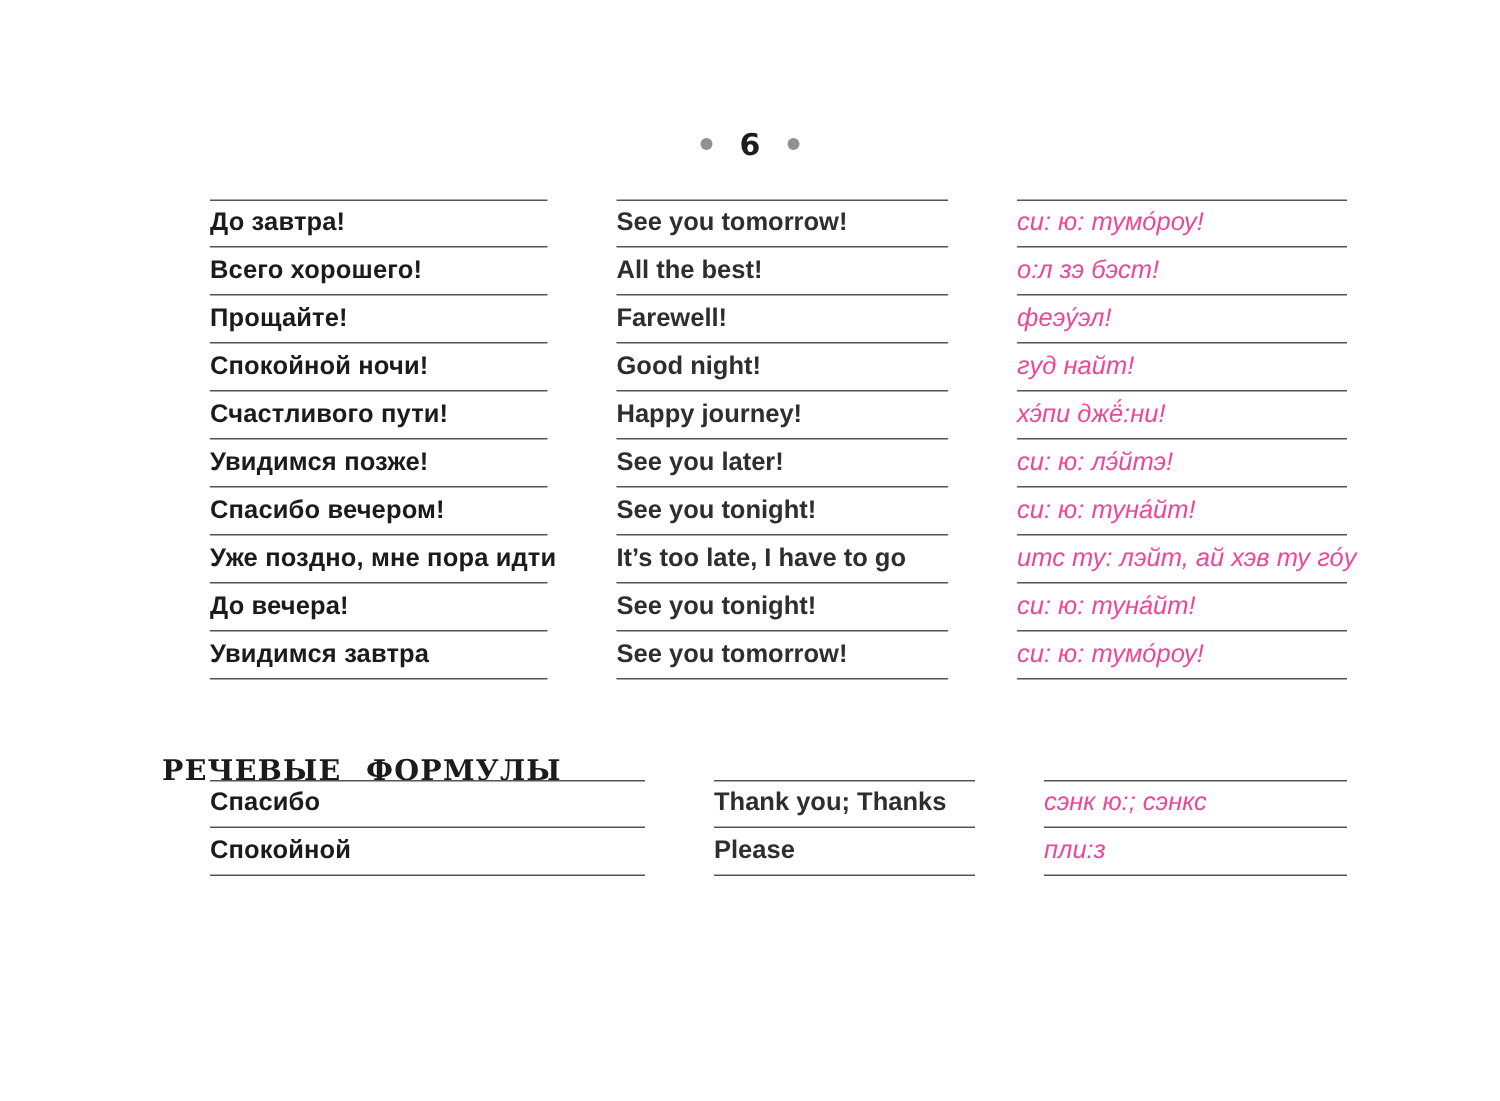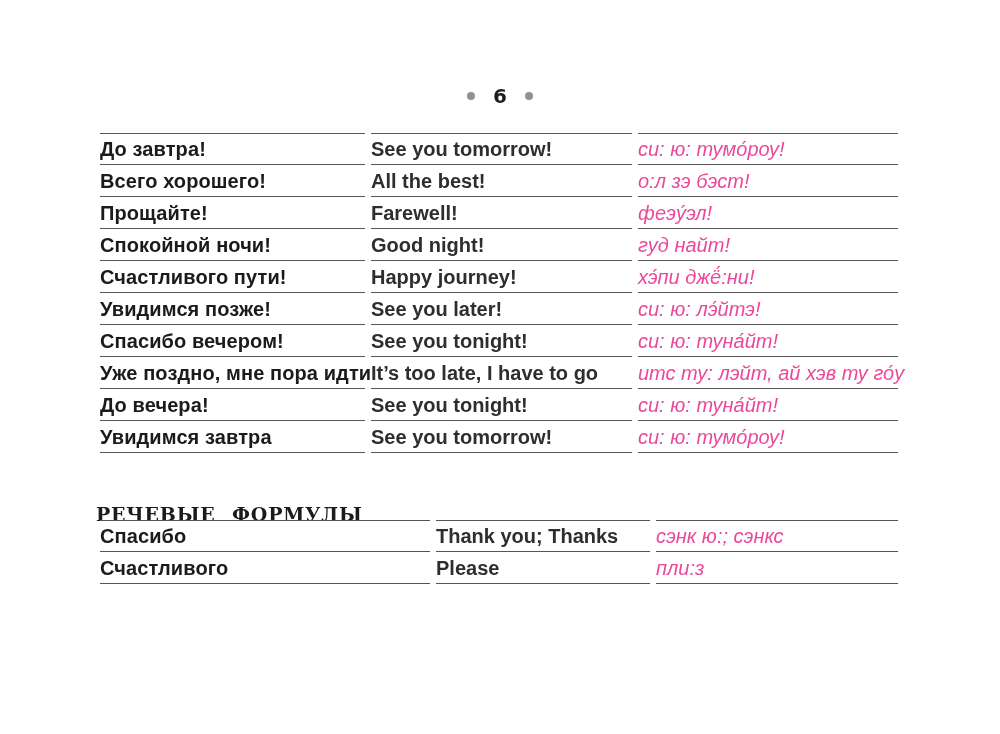--- a/index.html
+++ b/index.html
@@ -43,33 +43,34 @@
     column-gap: 6px;
     height: 32px;
   }
   .t1 .row { grid-template-columns: 265px 261px 260px; }
   .t2 .row { grid-template-columns: 330px 214px 242px; }
   .row.rule { height: 0; }
   .cell {
     border-bottom: 1px solid #555555;
     display: flex;
     align-items: center;
-    font-size: 20px;
+    font-size: 17px;
     line-height: 1.1;
     white-space: nowrap;
     overflow: visible;
+    margin-left: 40px;
   }
   .rule .cell { height: 0; }
   .ru { font-weight: bold; color: #1b1b1b; letter-spacing: 0.1px; }
   .en { font-weight: bold; color: #2e2e2e; }
   .tr { font-style: italic; color: #ec4899; }
   
   .heading {
     position: absolute;
-    left: 96px;
+    left: 108px;
     top: 503px;
     font-family: "DejaVu Serif", serif;
     font-weight: bold;
     font-size: 19px;
     letter-spacing: 0.8px;
     word-spacing: 9px;
     color: #1b1b1b;
   }
 </style>
 </head>
@@ -148,19 +149,19 @@
       <div class="cell"></div>
         <div class="cell"></div>
         <div class="cell"></div>
     </div>
     <div class="row">
       <div class="cell ru">Спасибо</div>
       <div class="cell en">Thank you; Thanks</div>
       <div class="cell tr">сэнк ю:; сэнкс</div>
     </div>
     <div class="row">
-      <div class="cell ru">Счастливого</div>
+      <div class="cell ru">Спокойной</div>
       <div class="cell en">Please</div>
       <div class="cell tr">пли:з</div>
     </div>
   </div>
 
 </div>
 
 </body></html>

